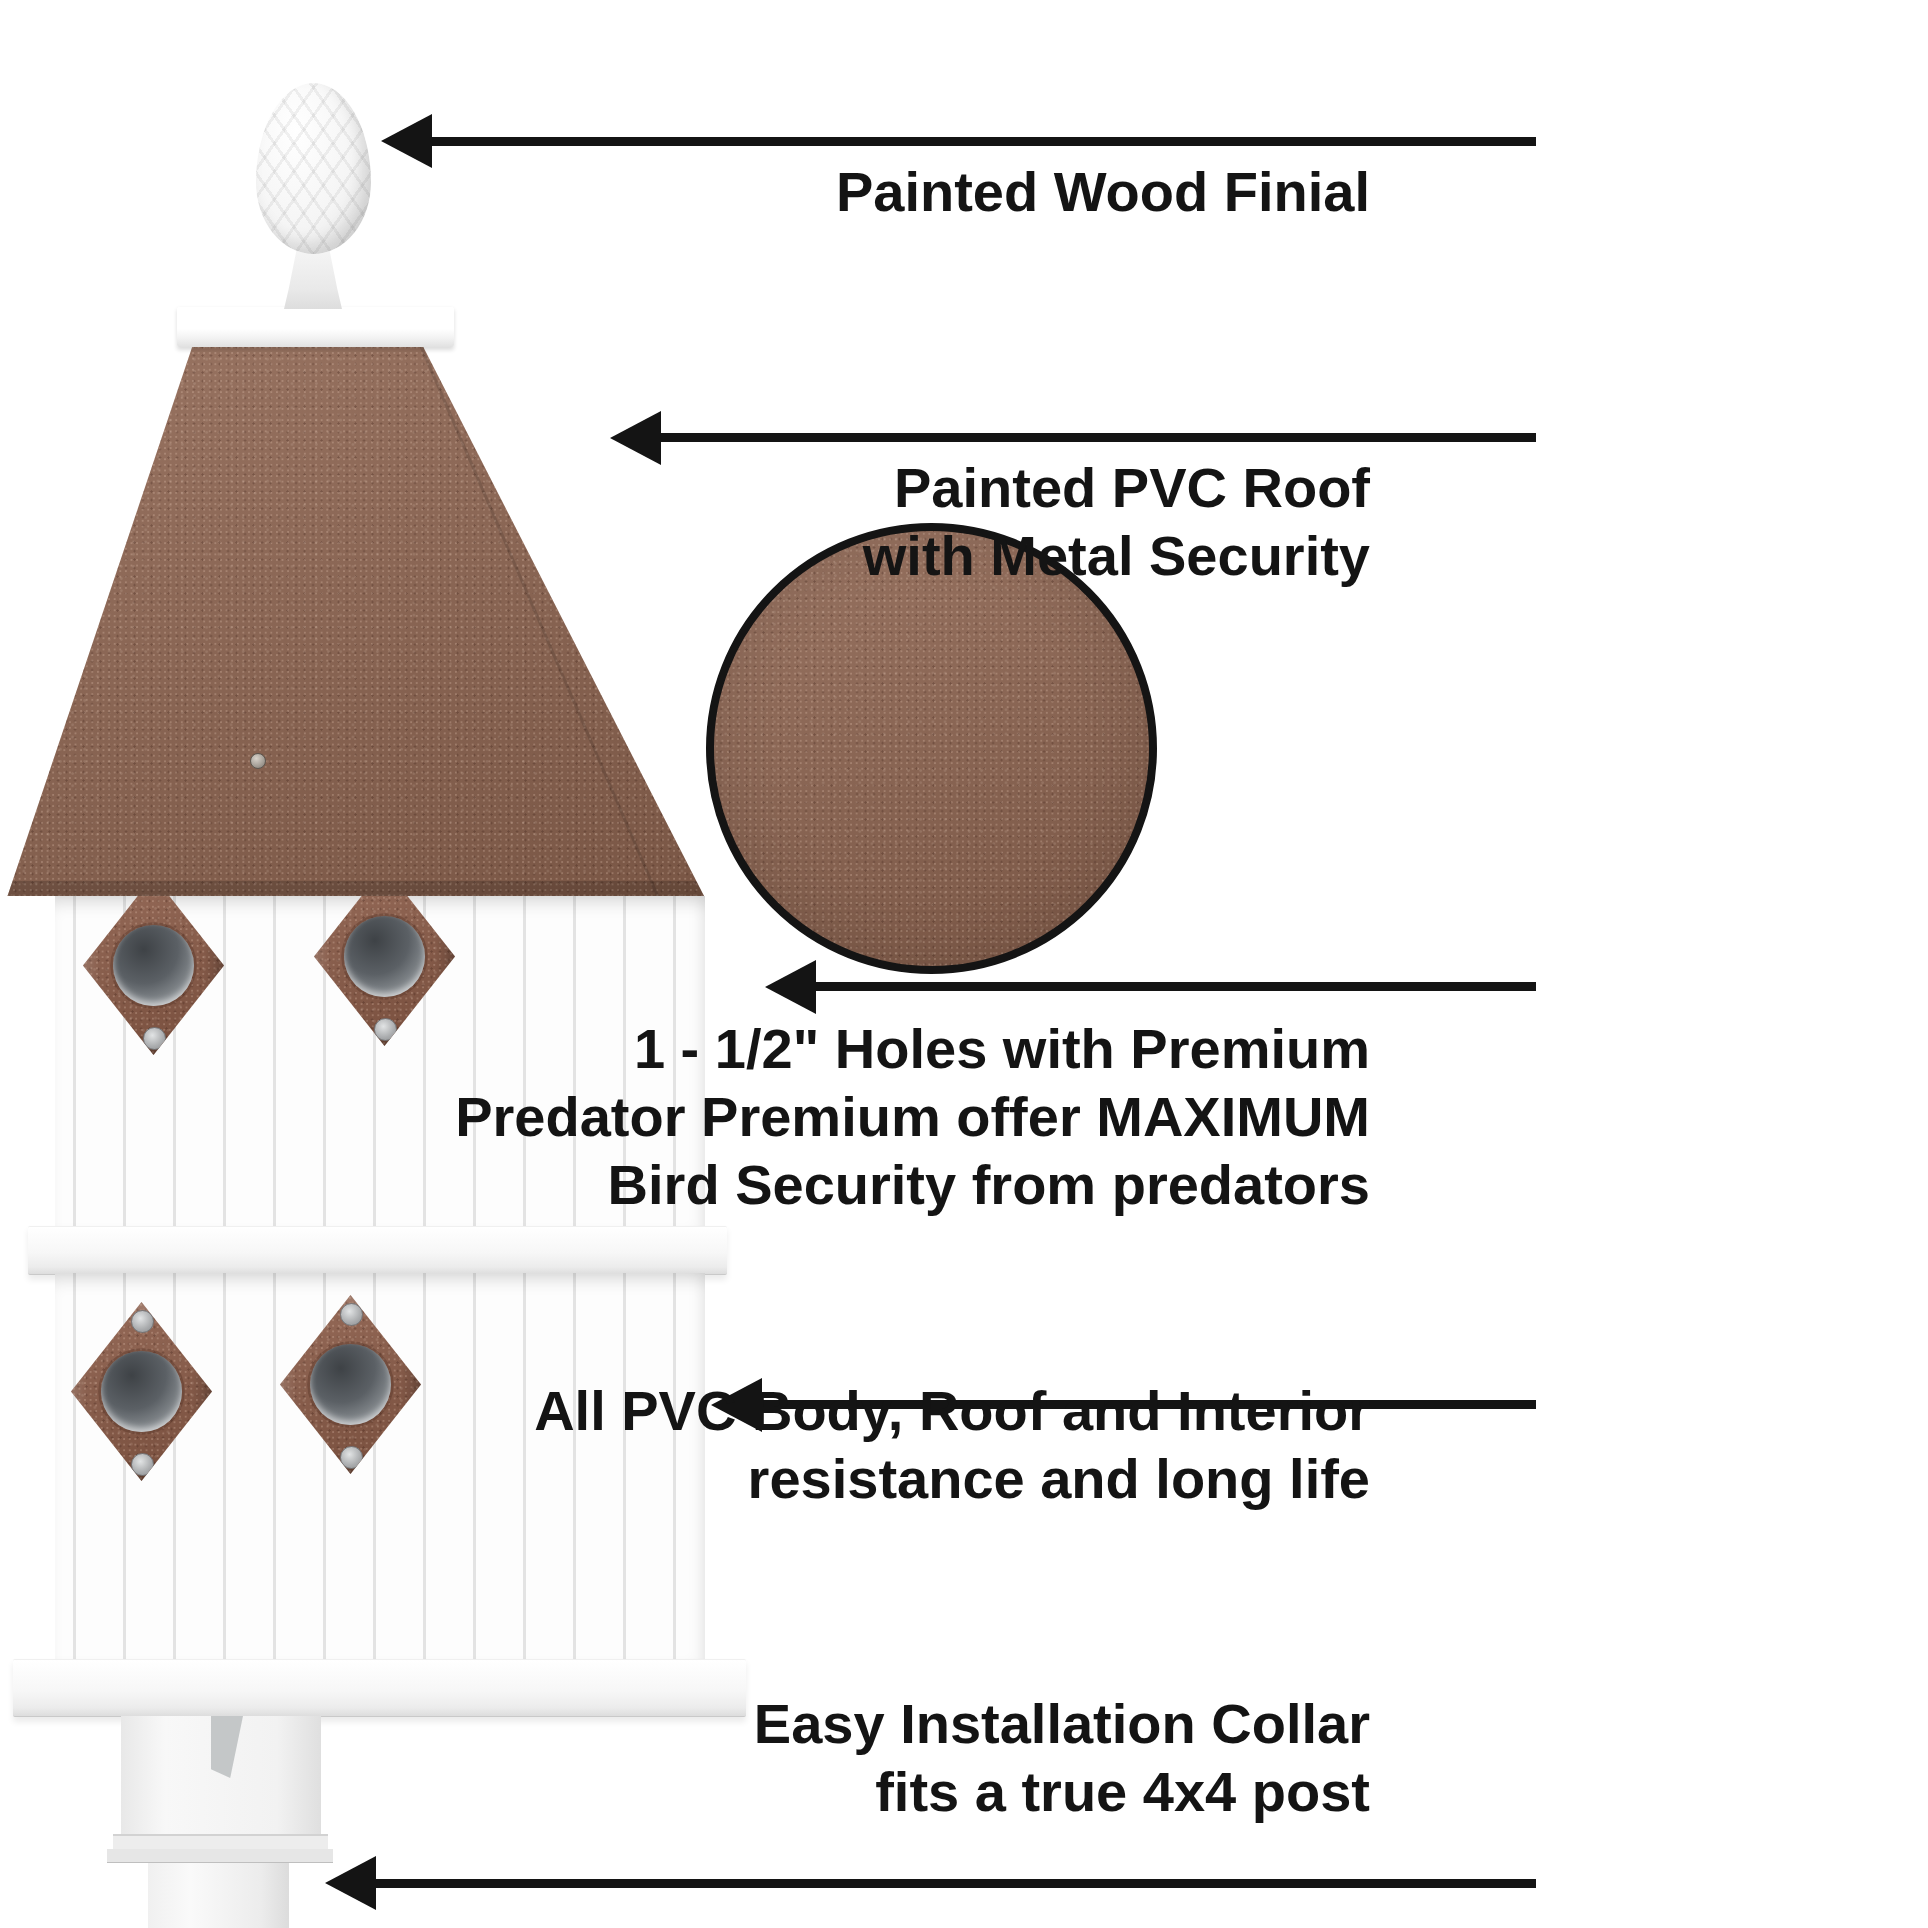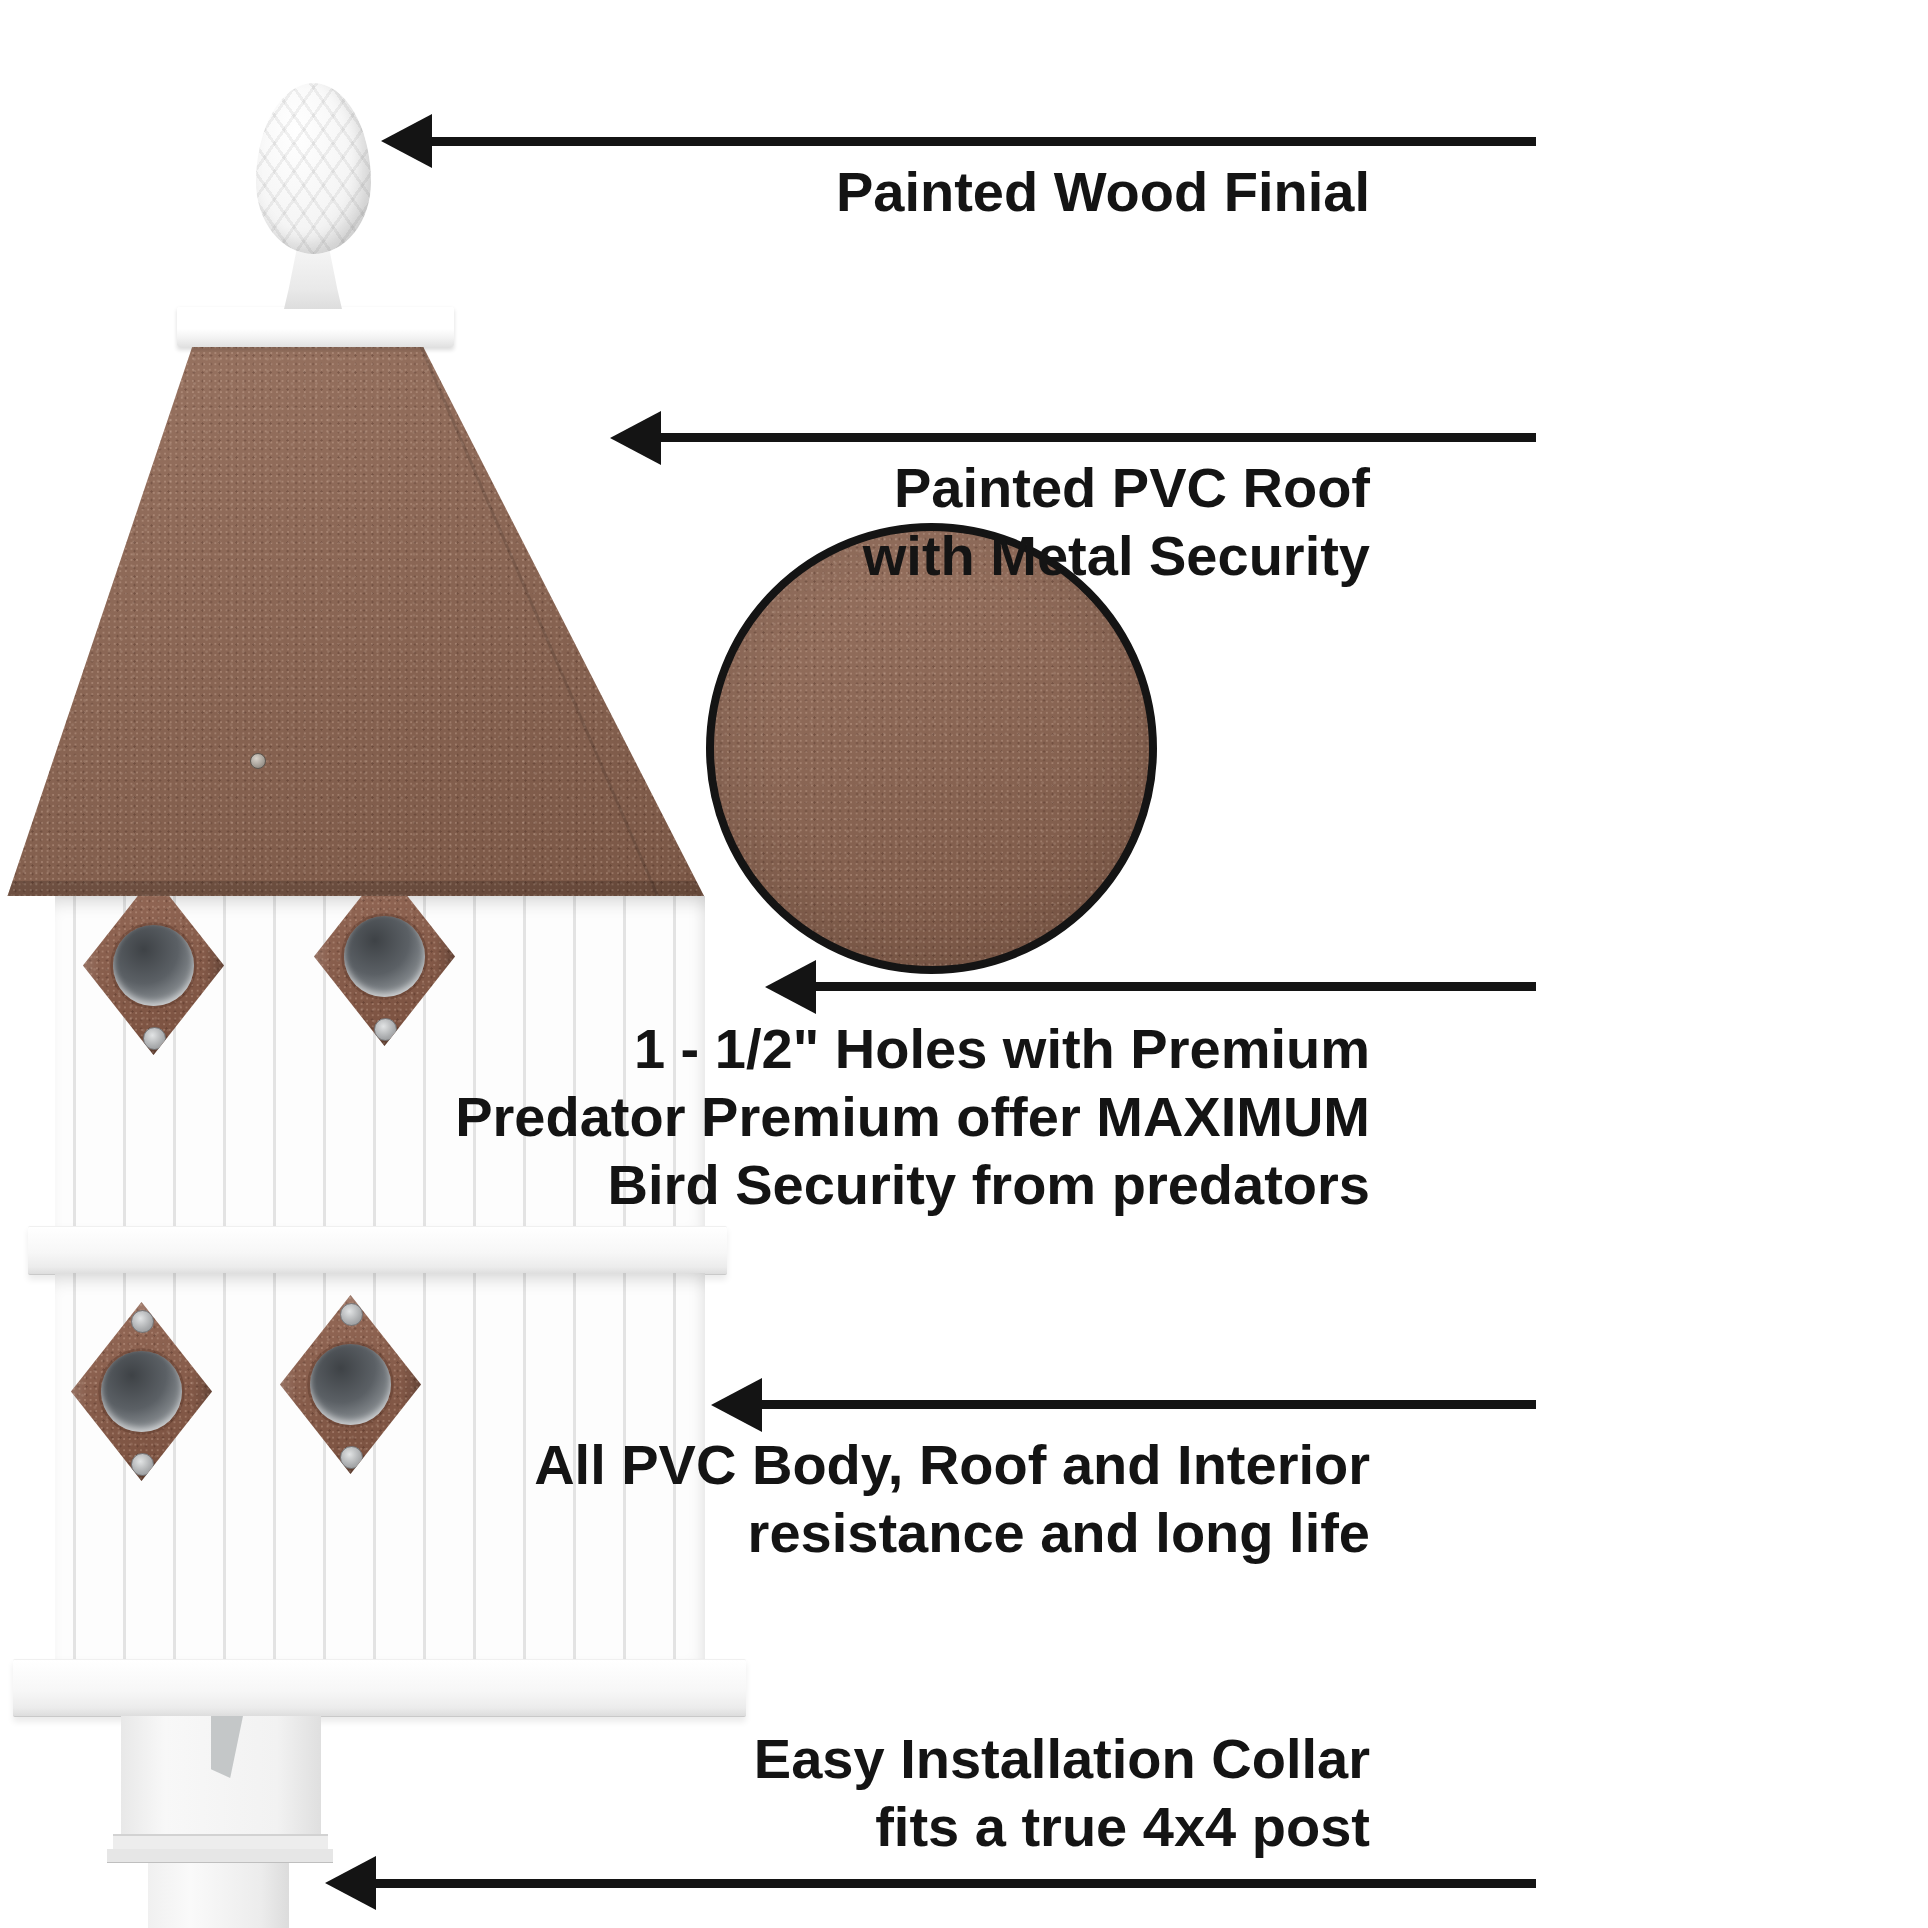--- a/index.html
+++ b/index.html
@@ -147,22 +147,22 @@
   
   .callout-label{
     right:166px;text-align:right;color:#141414;
     font-size:56px;line-height:68px;font-weight:600;letter-spacing:0;
     white-space:nowrap;
   }
   .callout-label span{display:block;}
   .l1{top:158px;}
   .l2{top:454px;}
   .l3{top:1015px;}
-  .l4{top:1431px;}
-  .l5{top:1725px;}
+  .l4{top:1377px;}
+  .l5{top:1690px;}
 </style>
 </head>
 <body>
 
 <div id="scene">
 
   <div class="abs upper-body siding"></div>
 
   <div class="abs guard copper" style="left:83px;top:876px;">
     <div class="abs hole"></div>

